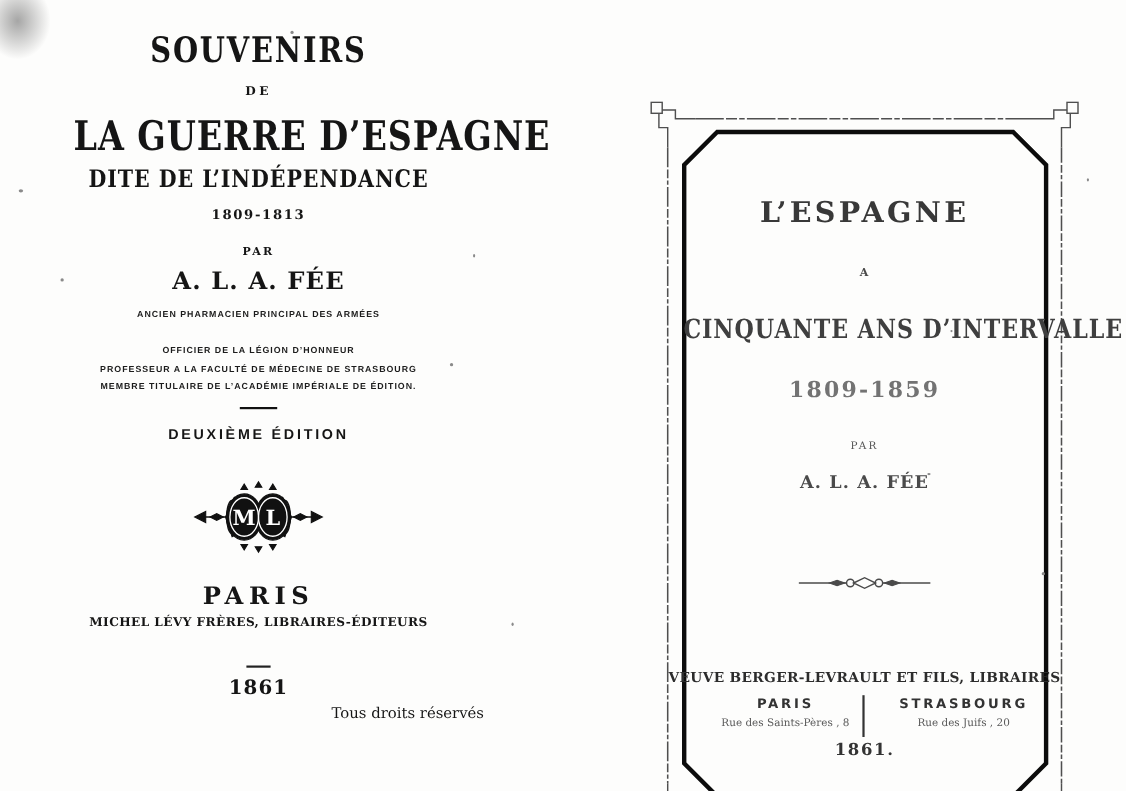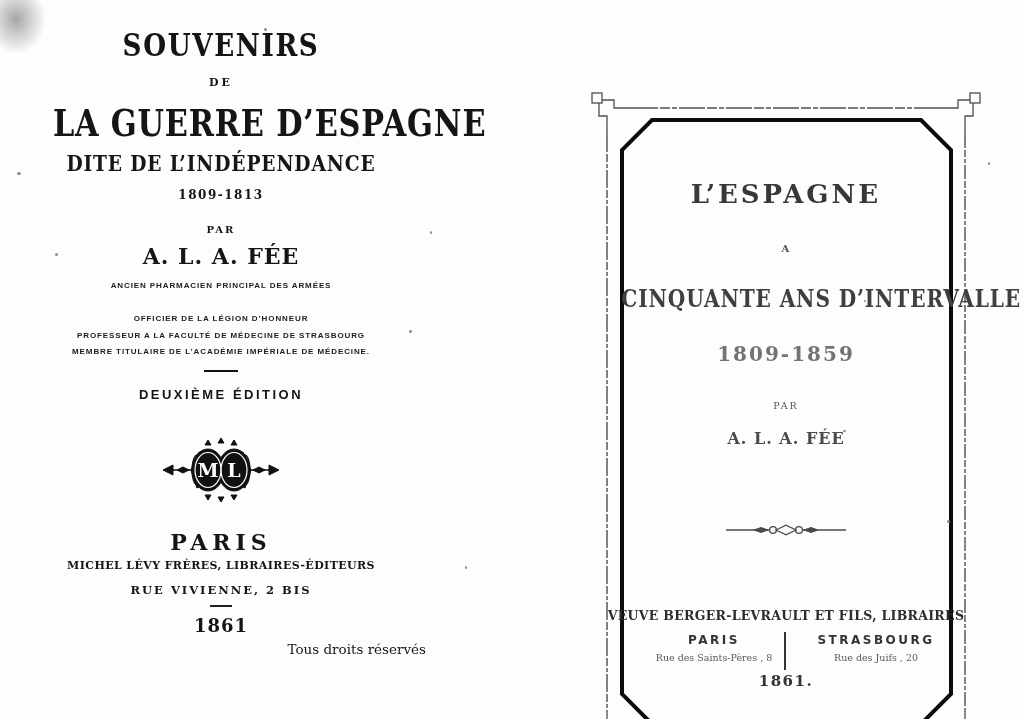--- a/index.html
+++ b/index.html
@@ -1,21 +1,21 @@
 <!DOCTYPE html>
 <html><head>
 <meta charset="utf-8">
 <style>
   * { margin:0; padding:0; box-sizing:border-box; }
   html,body { width:1024px; height:719px; overflow:hidden; }
   body { background:#fdfdfc; font-family:"DejaVu Serif", serif; color:#151515; position:relative; }
   .line { position:absolute; left:0; width:100%; text-align:center; white-space:nowrap; }
 
   
-  .lp { position:absolute; left:16px; top:0; width:410px; height:719px; }
+  .lp { position:absolute; left:30px; top:0; width:410px; height:719px; }
   .lp-title      { top:26px;  font-size:32px; font-weight:bold; letter-spacing:2px; transform:scaleX(0.82); }
   .lp-de         { top:76px;  font-size:11px; font-weight:bold; letter-spacing:3px; }
   .lp-main       { top:101px; font-size:37px; font-weight:bold; letter-spacing:1px; transform:scaleX(0.82); }
   .lp-sub        { top:150px; font-size:22px; font-weight:bold; letter-spacing:1px; transform:scaleX(0.85); }
   .lp-years      { top:188px; font-size:12px; font-weight:bold; letter-spacing:1.5px; }
   .lp-par        { top:224px; font-size:10px; font-weight:bold; letter-spacing:2px; }
   .lp-author     { top:243px; font-size:22px; font-weight:bold; letter-spacing:1px; }
   .lp-cred       { font-size:8px; font-weight:bold; font-family:"Liberation Sans", sans-serif; letter-spacing:0.9px; color:#1c1c1c;text-align:center; }
   .lp-rule       { top:370px; left:188px; width:34px; height:2px; background:#111; position:absolute; }
   .lp-edition    { top:387px; font-size:13px; font-weight:bold; font-family:"Liberation Sans", sans-serif; letter-spacing:2.5px; }
@@ -57,21 +57,21 @@
   <div class="line lp-de">DE</div>
   <div class="line lp-main">LA GUERRE D’ESPAGNE</div>
   <div class="line lp-sub">DITE DE L’INDÉPENDANCE</div>
   <div class="line lp-years">1809-1813</div>
   <div class="line lp-par">PAR</div>
   <div class="line lp-author">A. L. A. FÉE</div>
 
   <div class="line lp-cred" style="top:281px">ANCIEN PHARMACIEN PRINCIPAL DES ARMÉES</div>
   <div class="line lp-cred" style="top:314px">OFFICIER DE LA LÉGION D’HONNEUR</div>
   <div class="line lp-cred" style="top:331px">PROFESSEUR A LA FACULTÉ DE MÉDECINE DE STRASBOURG</div>
-  <div class="line lp-cred" style="top:347px">MEMBRE TITULAIRE DE L’ACADÉMIE IMPÉRIALE DE MÉDECINE.</div>
+  <div class="line lp-cred" style="top:347px">MEMBRE TITULAIRE DE L’ACADÉMIE IMPÉRIALE DE ÉDITION.</div>
 
   <div class="lp-rule"></div>
   <div class="line lp-edition">DEUXIÈME ÉDITION</div>
 
   <div class="lp-logo">
     <svg width="120" height="68" viewBox="0 0 120 68">
       <g stroke="#111" fill="#111">
         <line x1="4" y1="34" x2="116" y2="34" stroke-width="1.5"></line>
         <polygon points="2,34 12,29 12,39"></polygon>
         <polygon points="118,34 108,29 108,39"></polygon>
@@ -97,21 +97,20 @@
         <ellipse cx="47" cy="34" rx="13" ry="17.5" fill="none" stroke="#fff" stroke-width="1.2"></ellipse>
         <ellipse cx="73" cy="34" rx="13" ry="17.5" fill="none" stroke="#fff" stroke-width="1.2"></ellipse>
       </g>
       <text x="47" y="41" font-family="DejaVu Serif, serif" font-weight="bold" font-size="19" fill="#fff" text-anchor="middle">M</text>
       <text x="73" y="41" font-family="DejaVu Serif, serif" font-weight="bold" font-size="19" fill="#fff" text-anchor="middle">L</text>
     </svg>
   </div>
 
   <div class="line lp-city">PARIS</div>
   <div class="line lp-pub">MICHEL LÉVY FRÈRES, LIBRAIRES-ÉDITEURS</div>
-  <div class="line lp-addr">RUE VIVIENNE, 2 BIS</div>
   <div class="lp-dash"></div>
   <div class="line lp-year">1861</div>
   <div class="line lp-rights">Tous droits réservés</div>
 </div>
 
 <div class="rp">
 
   <svg class="frame" width="392" height="656" viewBox="0 0 392 656">
     <g stroke="#4f4f4f" stroke-width="1.4" fill="none">
       <path d="M42,16 H350" stroke-dasharray="26 2 10 2 5 2"></path>

